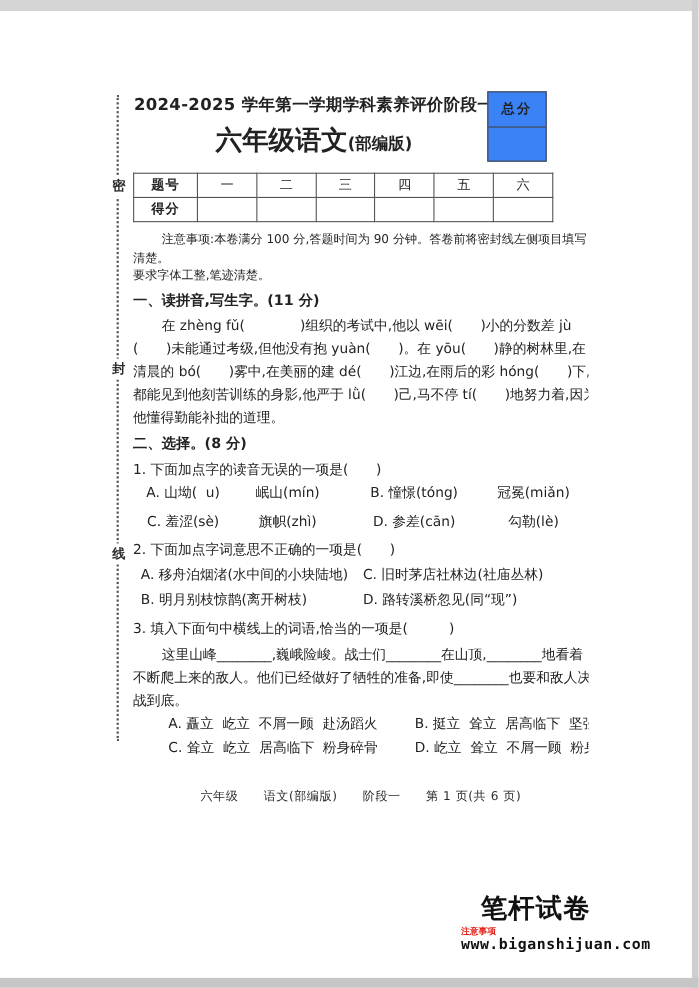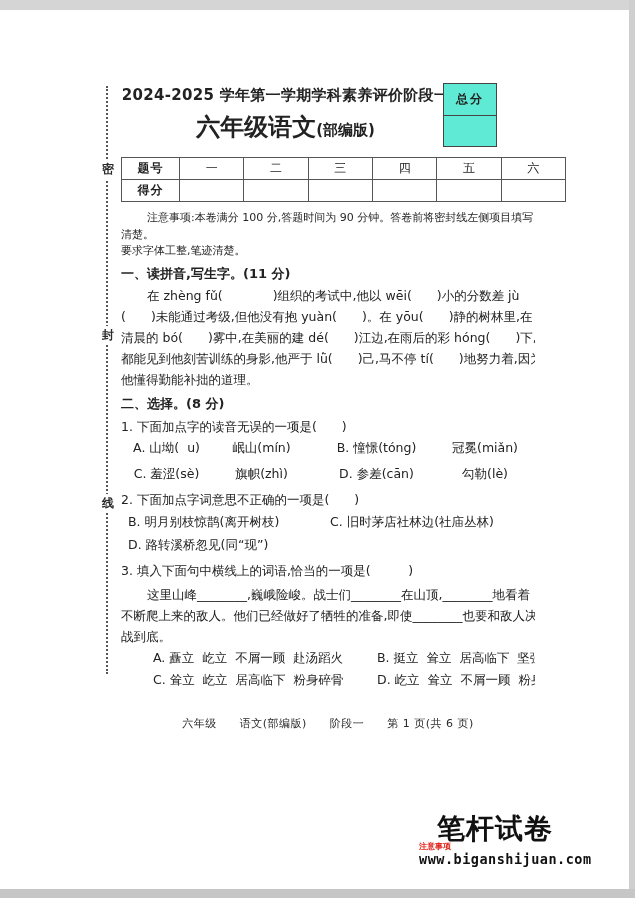--- a/index.html
+++ b/index.html
@@ -45,31 +45,31 @@
   }
   .subject-title{
     margin-right:85px;text-align:center;
     font-size:24px;font-weight:bold;line-height:42px;
     white-space:nowrap;
   }
   .subject-title .edition{font-size:15px;font-weight:bold;}
 
   .total-box{
     position:absolute;left:322px;top:-1px;width:52px;height:62px;
-    border:1px solid #444;background:#5eead4;
+    border:1px solid #444;background:#3b82f6;
   }
   .total-box .tb-label{
     height:31px;border-bottom:1px solid #444;
     display:flex;align-items:center;justify-content:center;
     font-size:12px;font-weight:bold;letter-spacing:2px;
   }
   .total-box .tb-value{height:30px;}
 
   table.score-table{
-    border-collapse:collapse;margin-top:6px;width:445px;table-layout:fixed;
+    border-collapse:collapse;margin-top:6px;width:382px;table-layout:fixed;
   }
   table.score-table td{
     border:1px solid #555;height:20px;
     font-size:12px;text-align:center;padding:0;
   }
   td.st-head{width:57px;font-weight:bold;letter-spacing:1px;}
 
   .notice{margin-top:8px;font-size:11px;line-height:16.5px;color:#262626;}
   .notice .n1{text-indent:26px;}
 
@@ -94,21 +94,21 @@
   }
 
   .page-footer{
     margin-top:21px;text-align:center;
     font-size:11px;letter-spacing:0.5px;color:#2a2a2a;
   }
 
   
   .wm-brand{
     position:absolute;left:437px;top:810px;
-    font-size:28px;font-weight:bold;color:#111;
+    font-size:24px;font-weight:bold;color:#111;
     letter-spacing:1px;white-space:nowrap;
   }
   .wm-free{
     position:absolute;left:419px;top:841px;
     font-size:8px;font-weight:bold;white-space:nowrap;
   }
   .wm-url{
     position:absolute;left:419px;top:851px;
     font-family:"DejaVu Sans Mono","Liberation Mono",monospace;
     font-size:13.5px;font-weight:bold;color:#111;
@@ -185,22 +185,23 @@
     <div class="pre">B. 憧憬(tóng)</div>
     <div class="pre">冠冕(miǎn)</div>
     <div class="pre">C. 羞涩(sè)</div>
     <div class="pre">旗帜(zhì)</div>
     <div class="pre">D. 参差(cān)</div>
     <div class="pre">勾勒(lè)</div>
   </div>
 
   <div class="stem pre">2. 下面加点字词意思不正确的一项是(　　)</div>
   <div class="opt-grid-q2">
+    <div class="pre">A. 移舟泊烟渚(水中间的小块陆地)</div>
+    <div class="pre">C. 旧时茅店社林边(社庙丛林)</div>
     <div class="pre">B. 明月别枝惊鹊(离开树枝)</div>
-    <div class="pre">C. 旧时茅店社林边(社庙丛林)</div>
     <div class="pre">D. 路转溪桥忽见(同“现”)</div>
   </div>
 
   <div class="stem pre">3. 填入下面句中横线上的词语,恰当的一项是(　　　)</div>
   <div class="para">
     <div class="pre indent">这里山峰________,巍峨险峻。战士们________在山顶,________地看着</div>
     <div class="pre">不断爬上来的敌人。他们已经做好了牺牲的准备,即使________也要和敌人决</div>
     <div class="pre">战到底。</div>
   </div>
   <div class="opt-grid-q3">

